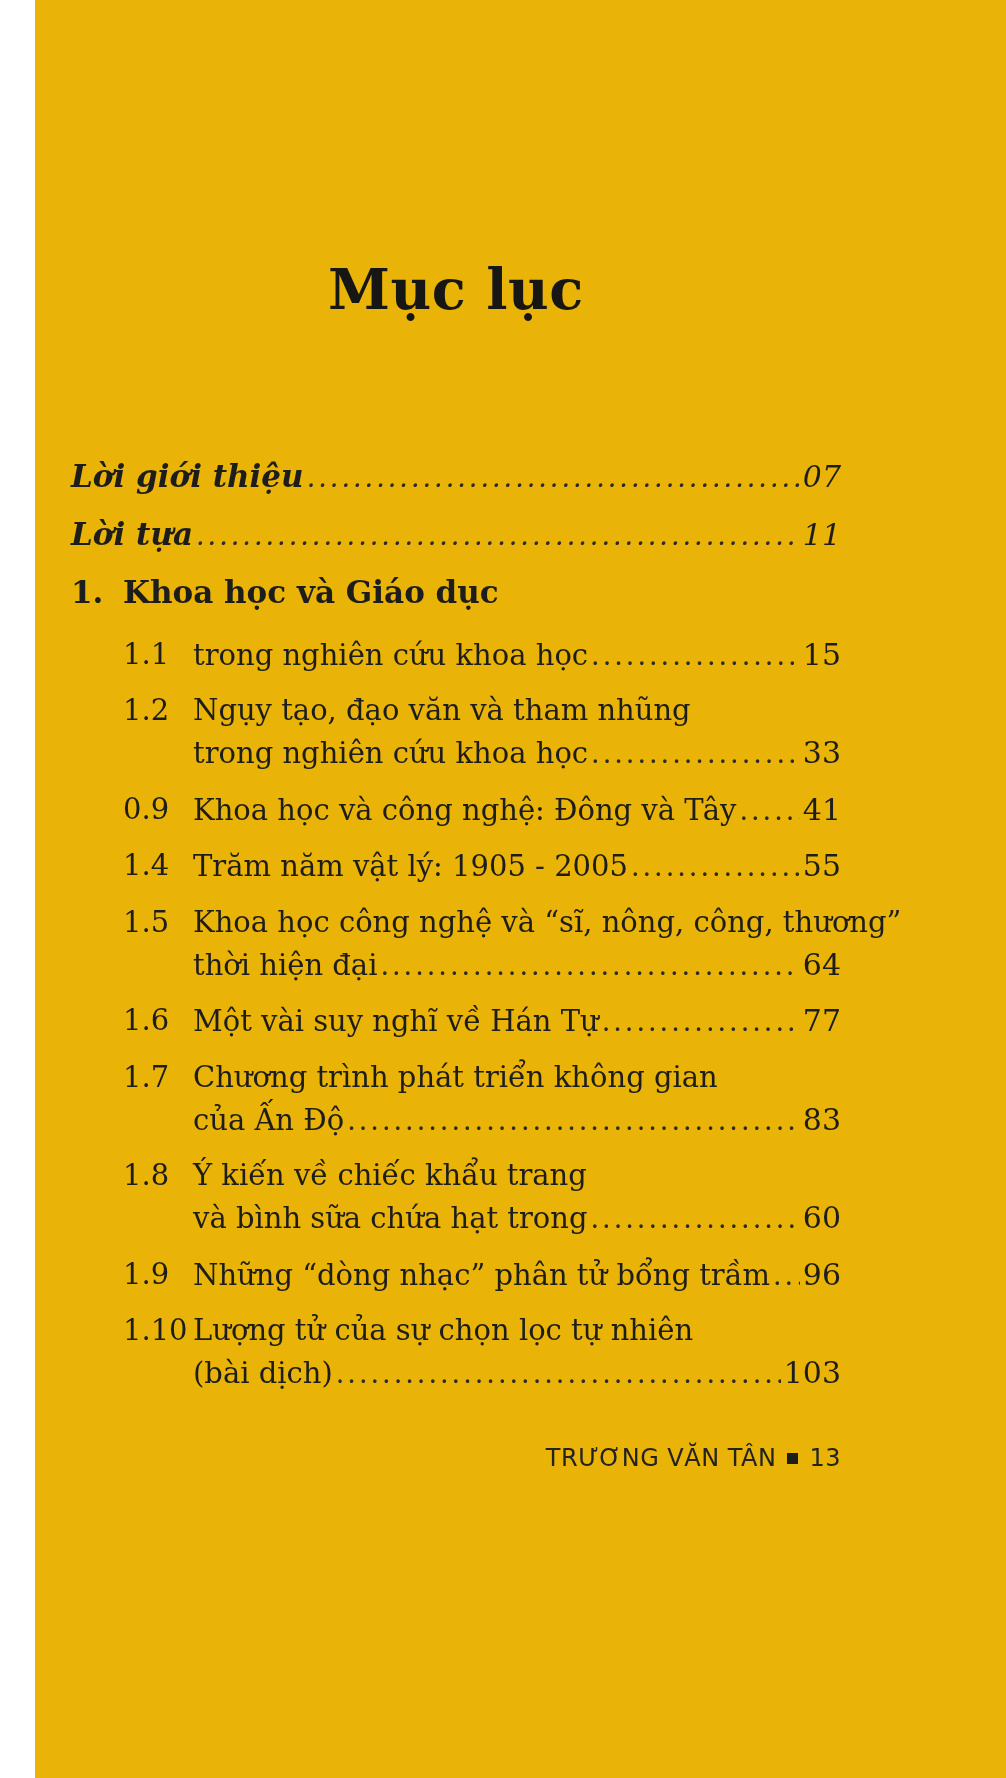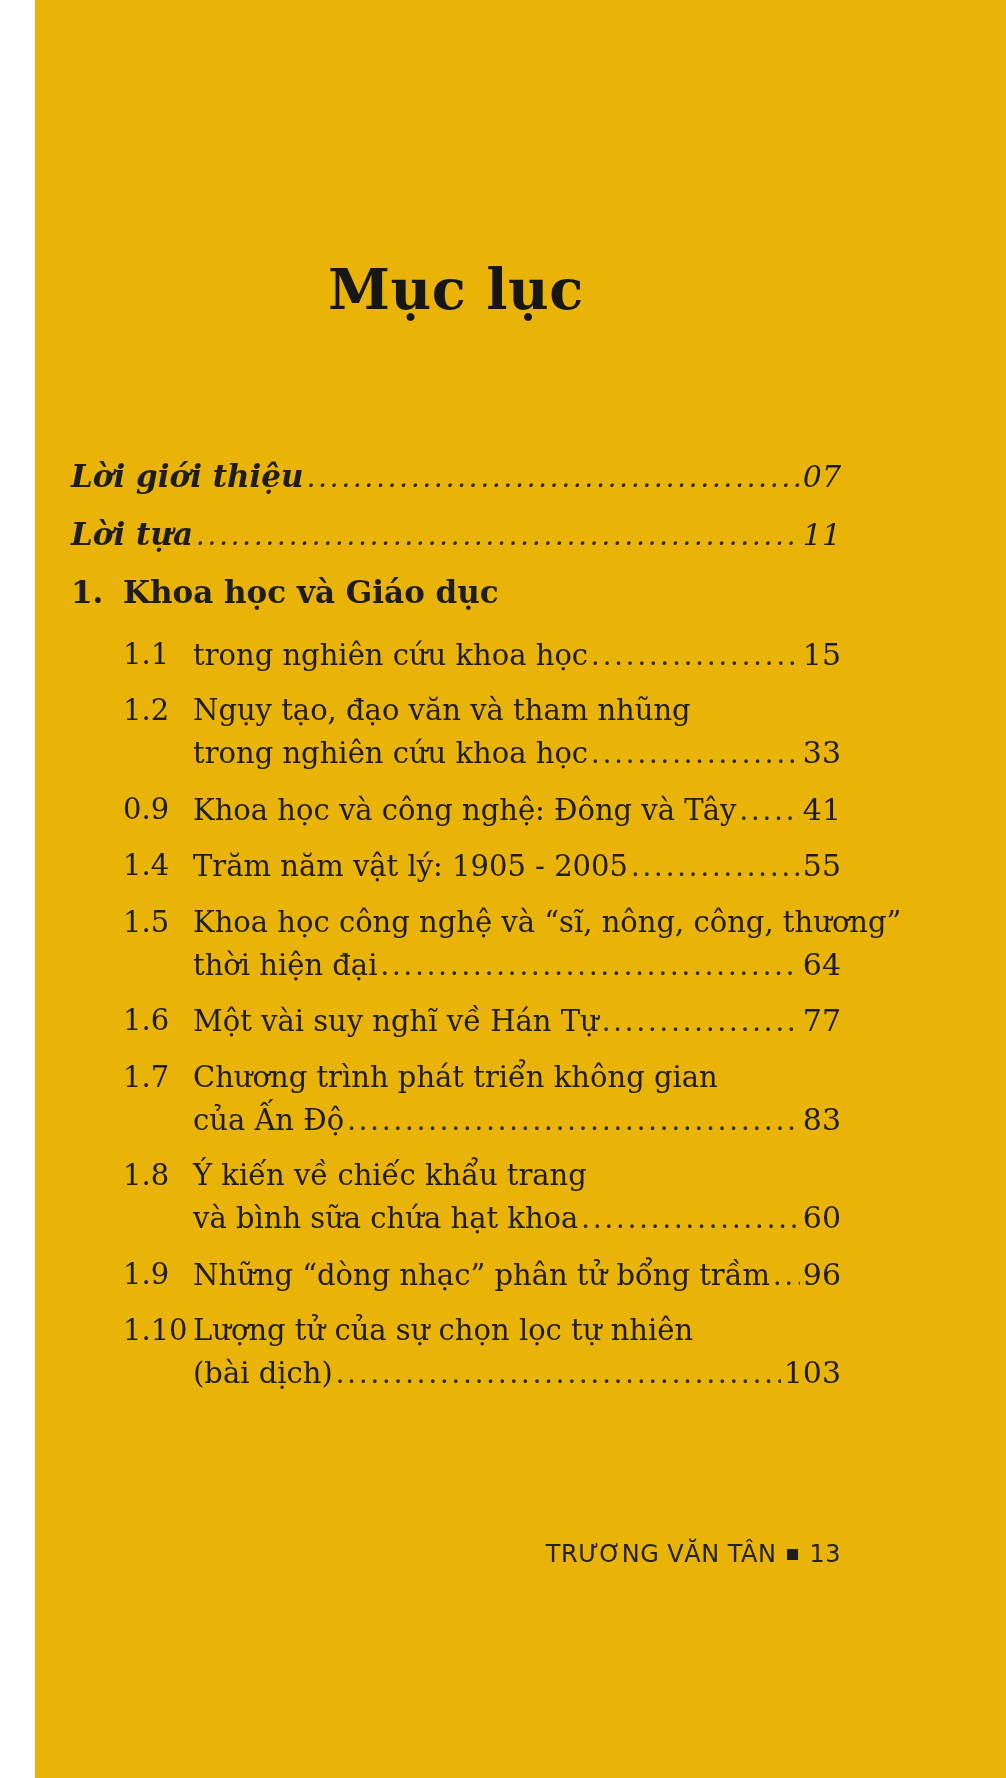--- a/index.html
+++ b/index.html
@@ -71,21 +71,21 @@
     font-size: 29px;
     line-height: 1.45;
     margin: 0 0 13px 52px;
   }
   .num { flex: 0 0 70px; white-space: nowrap; }
   .entry-text { flex: 1 1 auto; min-width: 0; }
   .line { display: flex; align-items: baseline; }
   .lbl { white-space: nowrap; }
   .footer {
     position: absolute;
-    top: 1540px;
+    top: 1444px;
     right: 200px;
     display: flex;
     align-items: center;
     gap: 11px;
     font-family: "DejaVu Sans", sans-serif;
     font-size: 24px;
     letter-spacing: 0.5px;
     color: #232321;
   }
   .square-bullet {
@@ -196,21 +196,21 @@
           </div>
         </div>
       </div>
       <div class="entry">
         <span class="num">1.8</span>
         <div class="entry-text">
           <div class="line">
             <span class="lbl">Ý kiến về chiếc khẩu trang</span>
           </div>
           <div class="line">
-            <span class="lbl">và bình sữa chứa hạt khoa</span>
+            <span class="lbl">và bình sữa chứa hạt trong</span>
             <span class="dots">................................................................................................................................................................</span>
             <span class="pg">60</span>
           </div>
         </div>
       </div>
       <div class="entry">
         <span class="num">1.9</span>
         <div class="entry-text">
           <div class="line">
             <span class="lbl">Những “dòng nhạc” phân tử bổng trầm</span>

